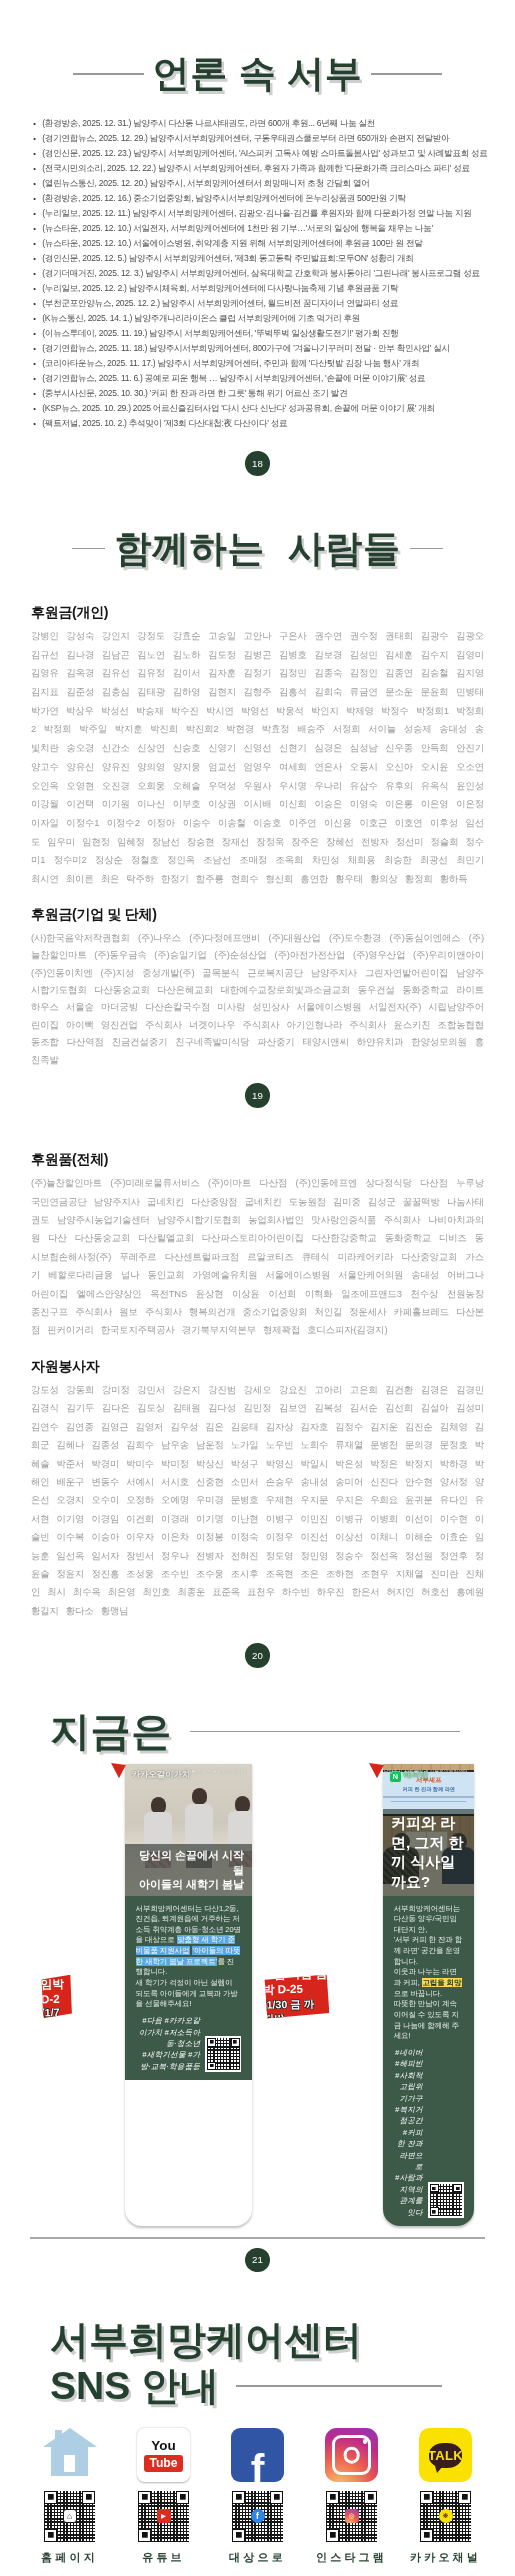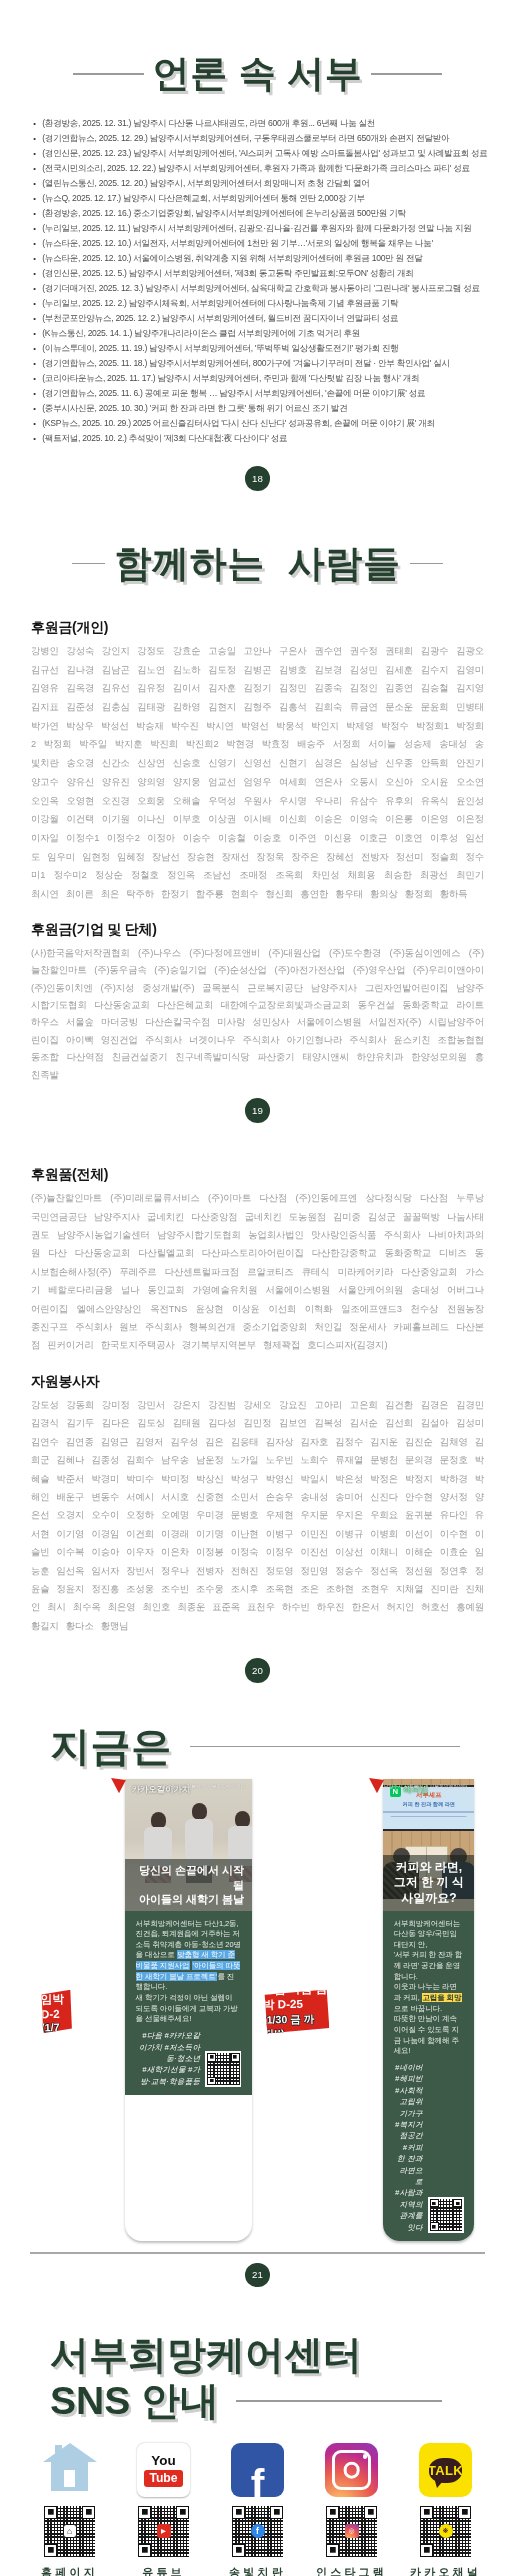--- a/index.html
+++ b/index.html
@@ -57,21 +57,21 @@
               color:#f2f2ee; text-shadow:0 0 1.9px rgba(60,60,60,.9); }
   .src-logo .nbox { display:inline-block; width:11px; height:11px; background:#03c75a; color:#fff;
                     border-radius:1.9px; text-align:center; line-height:11px; font-size:7.7px; margin-right:2.6px;
                     vertical-align:-1.9px; text-shadow:none; }
   .src-logo.green { color:#7fe6a0; }
   .watermark { position:absolute; top:5.2px; right:6.4px; z-index:2; font-size:4.8px; line-height:1.3;
                color:rgba(255,255,255,.85); text-align:right; text-shadow:0 0 1.3px rgba(0,0,0,.4); }
   .caption { position:absolute; left:0; right:0; bottom:0; background:rgba(18,28,22,.55);
              color:#fff; font-weight:700; padding:4.5px 7.7px; line-height:1.3; z-index:2; white-space:pre-line; }
   .caption.right { text-align:right; font-size:11px; }
-  .caption.center { text-align:center; font-size:12px; }
+  .caption.center { text-align:left; font-size:15px; }
 
   
   .stu { position:absolute; width:30px; height:77px; }
   .stu .head { width:15.5px; height:16.7px; background:#40352f; border-radius:50% 50% 45% 45%; margin:0 auto; }
   .stu .body { width:28px; height:40px; background:#d9d8d6; border-radius:6.4px 6.4px 2.6px 2.6px; margin:-1.3px auto 0; }
   .stu .skirt { width:26px; height:16.7px; margin:-0.6px auto 0;
                 background:repeating-linear-gradient(45deg,#c4908e 0 3.2px,#b8b3ae 3.2px 6.4px); }
   
   .tv { position:absolute; left:50%; top:6.4px; transform:translateX(-50%); width:109px; height:46px;
         background:#cfe4f2; border:2.6px solid #2a2a2a; border-radius:1.9px; padding:3.9px 5.2px; z-index:1; }
@@ -168,21 +168,20 @@
     <span class="txt">언론 속 서부</span>
     <span class="rule"></span>
   </div>
 
   <ul class="news">
       <li>(환경방송, 2025. 12. 31.) 남양주시 다산동 나르샤태권도, 라면 600개 후원... 6년째 나눔 실천</li>
       <li>(경기연합뉴스, 2025. 12. 29.) 남양주시서부희망케어센터, 구동우태권스쿨로부터 라면 650개와 손편지 전달받아</li>
       <li>(경인신문, 2025. 12. 23.) 남양주시 서부희망케어센터, 'AI스피커 고독사 예방 스마트돌봄사업' 성과보고 및 사례발표회 성료</li>
       <li>(전국시민의소리, 2025. 12. 22.) 남양주시 서부희망케어센터, 후원자 가족과 함께한 '다문화가족 크리스마스 파티' 성료</li>
       <li>(열린뉴스통신, 2025. 12. 20.) 남양주시, 서부희망케어센터서 희망매니저 초청 간담회 열어</li>
-      <li>(뉴스Q, 2025. 12. 17.) 남양주시 다산은혜교회, 서부희망케어센터 통해 연탄 2,000장 기부</li>
       <li>(환경방송, 2025. 12. 16.) 중소기업중앙회, 남양주시서부희망케어센터에 온누리상품권 500만원 기탁</li>
       <li>(누리일보, 2025. 12. 11.) 남양주시 서부희망케어센터, 김광오·김나율·김건률 후원자와 함께 다문화가정 연말 나눔 지원</li>
       <li>(뉴스타운, 2025. 12. 10.) 서일전자, 서부희망케어센터에 1천만 원 기부…'서로의 일상에 행복을 채우는 나눔'</li>
       <li>(뉴스타운, 2025. 12. 10.) 서울에이스병원, 취약계층 지원 위해 서부희망케어센터에 후원금 100만 원 전달</li>
       <li>(경인신문, 2025. 12. 5.) 남양주시 서부희망케어센터, '제3회 동고동락 주민발표회:모두ON' 성황리 개최</li>
       <li>(경기더매거진, 2025. 12. 3.) 남양주시 서부희망케어센터, 삼육대학교 간호학과 봉사동아리 '그린나래' 봉사프로그램 성료</li>
       <li>(누리일보, 2025. 12. 2.) 남양주시체육회, 서부희망케어센터에 다사랑나눔축제 기념 후원금품 기탁</li>
       <li>(부천군포안양뉴스, 2025. 12. 2.) 남양주시 서부희망케어센터, 월드비전 꿈디자이너 연말파티 성료</li>
       <li>(K뉴스통신, 2025. 14. 1.) 남양주개나리라이온스 클럽 서부희망케어에 기초 먹거리 후원</li>
       <li>(이뉴스투데이, 2025. 11. 19.) 남양주시 서부희망케어센터, '뚜벅뚜벅 일상생활도전기!' 평가회 진행</li>
@@ -388,21 +387,21 @@
       <div class="sns-ico ico-fb">
         <span class="f">f</span>
       </div>
       <div class="qr qr-sns">
         <div class="qfield"></div>
           <i class="qfind qf-tl"></i>
           <i class="qfind qf-tr"></i>
           <i class="qfind qf-bl"></i>
         <span class="qlogo" style="background:#2f86e8;color:#fff;border-radius:50%;">f</span>
       </div>
-      <div class="sns-label">송빛치란</div>
+      <div class="sns-label">대상으로</div>
     </div>
 
     <div class="sns-col">
       <div class="sns-ico ico-ig">
         <div class="frame"></div>
           <div class="lens"></div>
           <div class="dot"></div>
       </div>
       <div class="qr qr-sns">
         <div class="qfield"></div>

